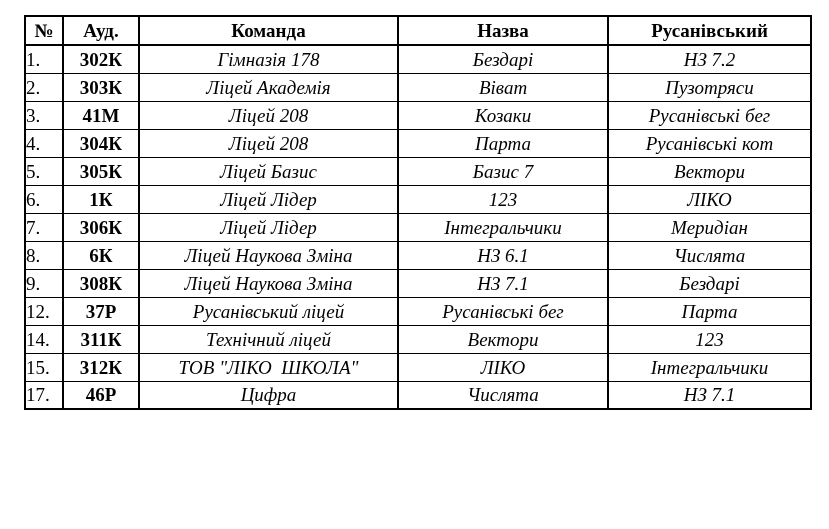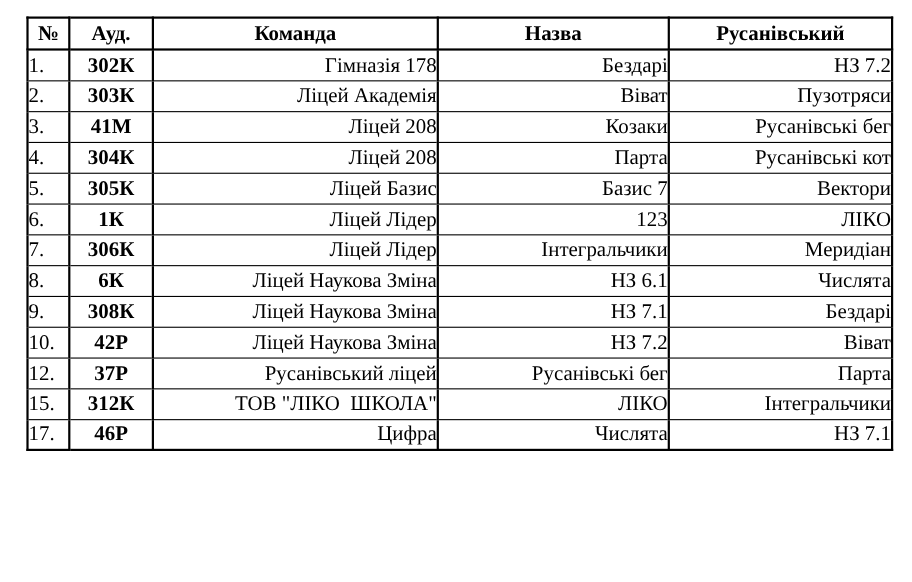--- a/index.html
+++ b/index.html
@@ -43,21 +43,21 @@
   table.results tbody tr { height: 28px; }
   table.results th {
     font-weight: bold;
     text-align: center;
     border-top-width: 2px;
     border-bottom-width: 2px;
   }
   table.results tbody tr:last-child td { border-bottom-width: 2px; }
   td.col-num  { text-align: left; padding-left: 5px; }
   td.col-room { text-align: center; font-weight: bold; }
-  td.col-team, td.col-name, td.col-observer { text-align: right; padding-left: 7px; }
+  td.col-team, td.col-name, td.col-observer { text-align: center; padding-left: 7px; font-style: italic; }
 </style>
 </head>
 <body>
 
 <div class="page">
   <table class="results">
     <colgroup>
         <col style="width: 38px;">
         <col style="width: 76px;">
         <col style="width: 259px;">
@@ -131,32 +131,32 @@
           <td class="col-observer">Числята</td>
         </tr>
         <tr>
           <td class="col-num">9.</td>
           <td class="col-room">308К</td>
           <td class="col-team">Ліцей Наукова Зміна</td>
           <td class="col-name">НЗ 7.1</td>
           <td class="col-observer">Бездарі</td>
         </tr>
         <tr>
-          <td class="col-num">10.</td>
-          <td class="col-room">42Р</td>
-          <td class="col-team">Ліцей Наукова Зміна</td>
-          <td class="col-name">НЗ 7.2</td>
-          <td class="col-observer">Віват</td>
-        </tr>
-        <tr>
           <td class="col-num">12.</td>
           <td class="col-room">37Р</td>
           <td class="col-team">Русанівський ліцей</td>
           <td class="col-name">Русанівські бег</td>
           <td class="col-observer">Парта</td>
+        </tr>
+        <tr>
+          <td class="col-num">14.</td>
+          <td class="col-room">311К</td>
+          <td class="col-team">Технічний ліцей</td>
+          <td class="col-name">Вектори</td>
+          <td class="col-observer">123</td>
         </tr>
         <tr>
           <td class="col-num">15.</td>
           <td class="col-room">312К</td>
           <td class="col-team">ТОВ "ЛІКО  ШКОЛА"</td>
           <td class="col-name">ЛІКО</td>
           <td class="col-observer">Інтегральчики</td>
         </tr>
         <tr>
           <td class="col-num">17.</td>

